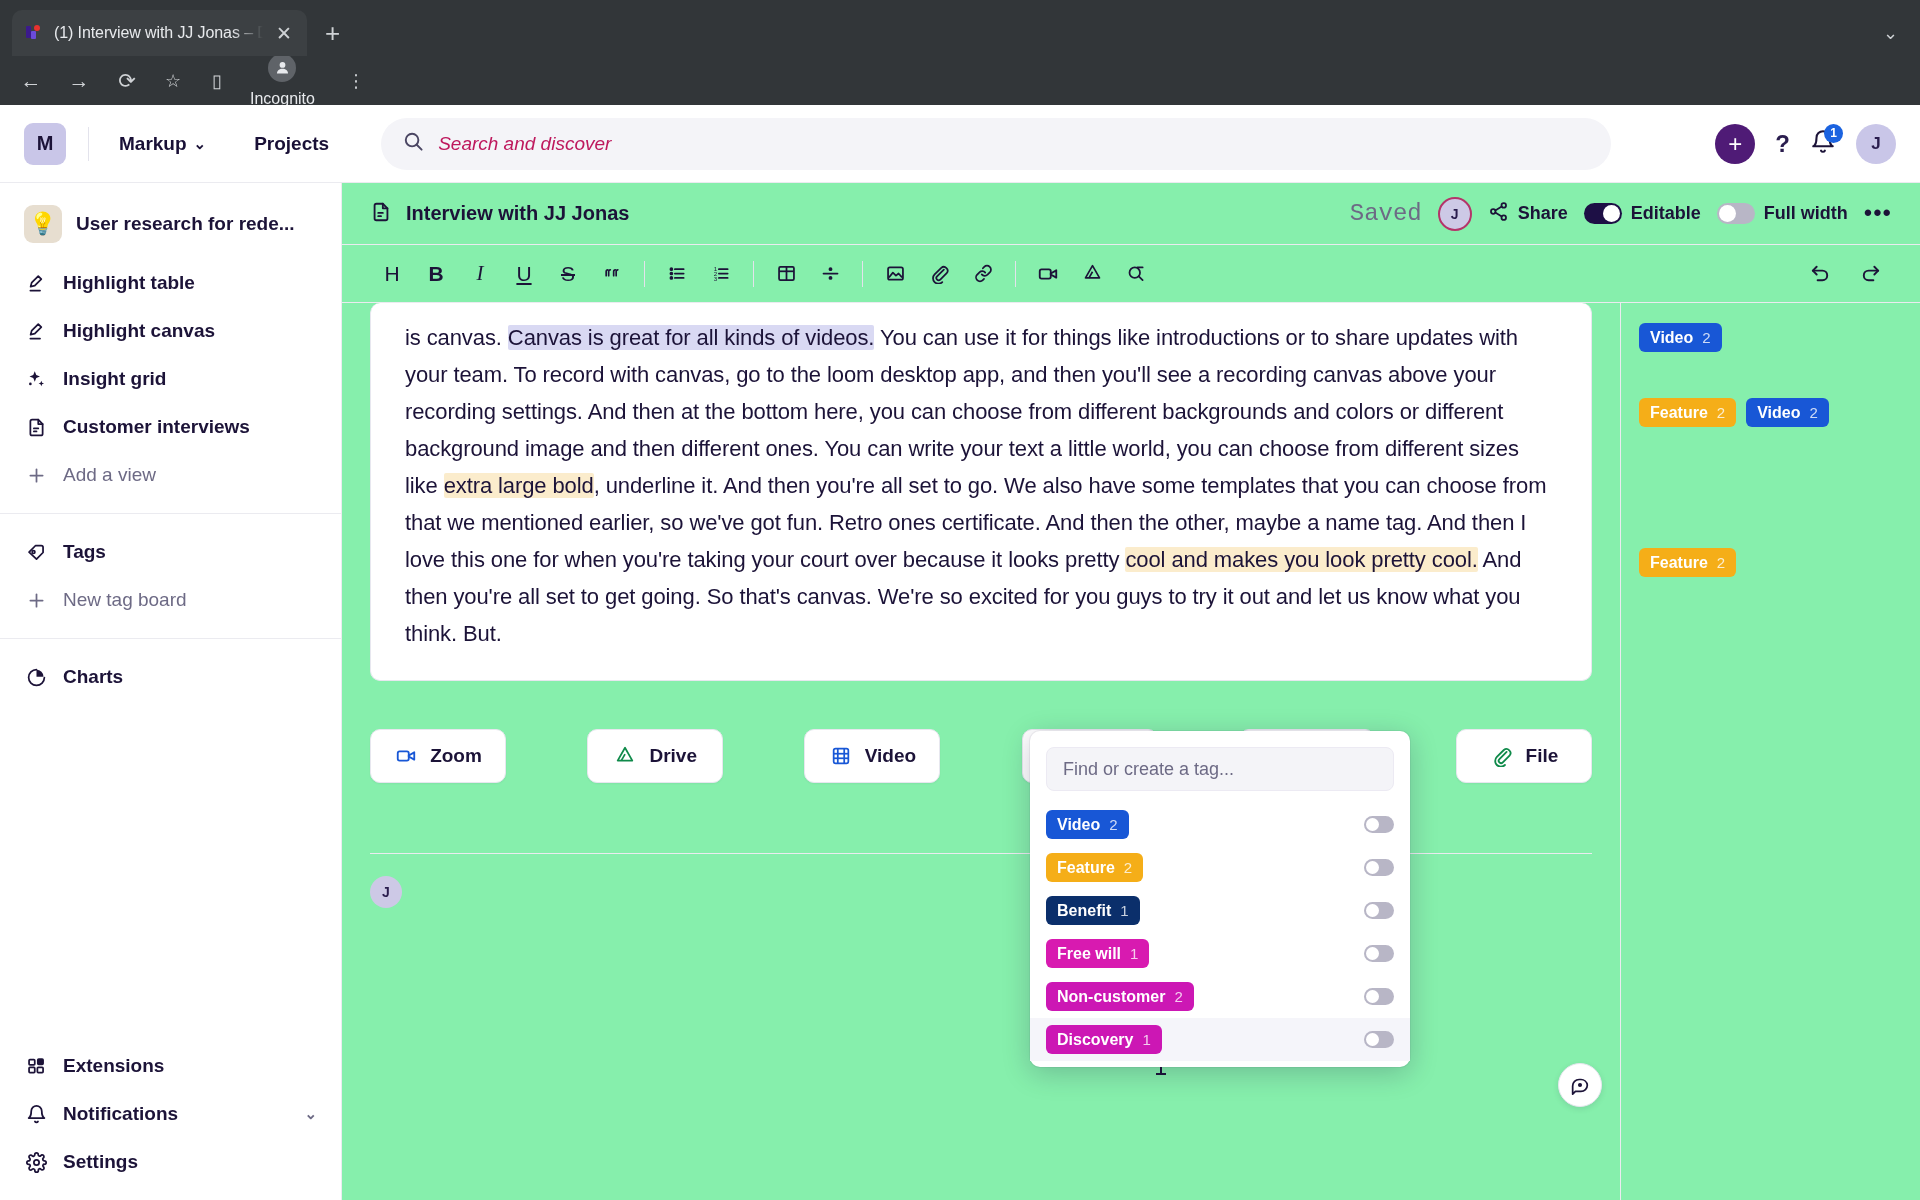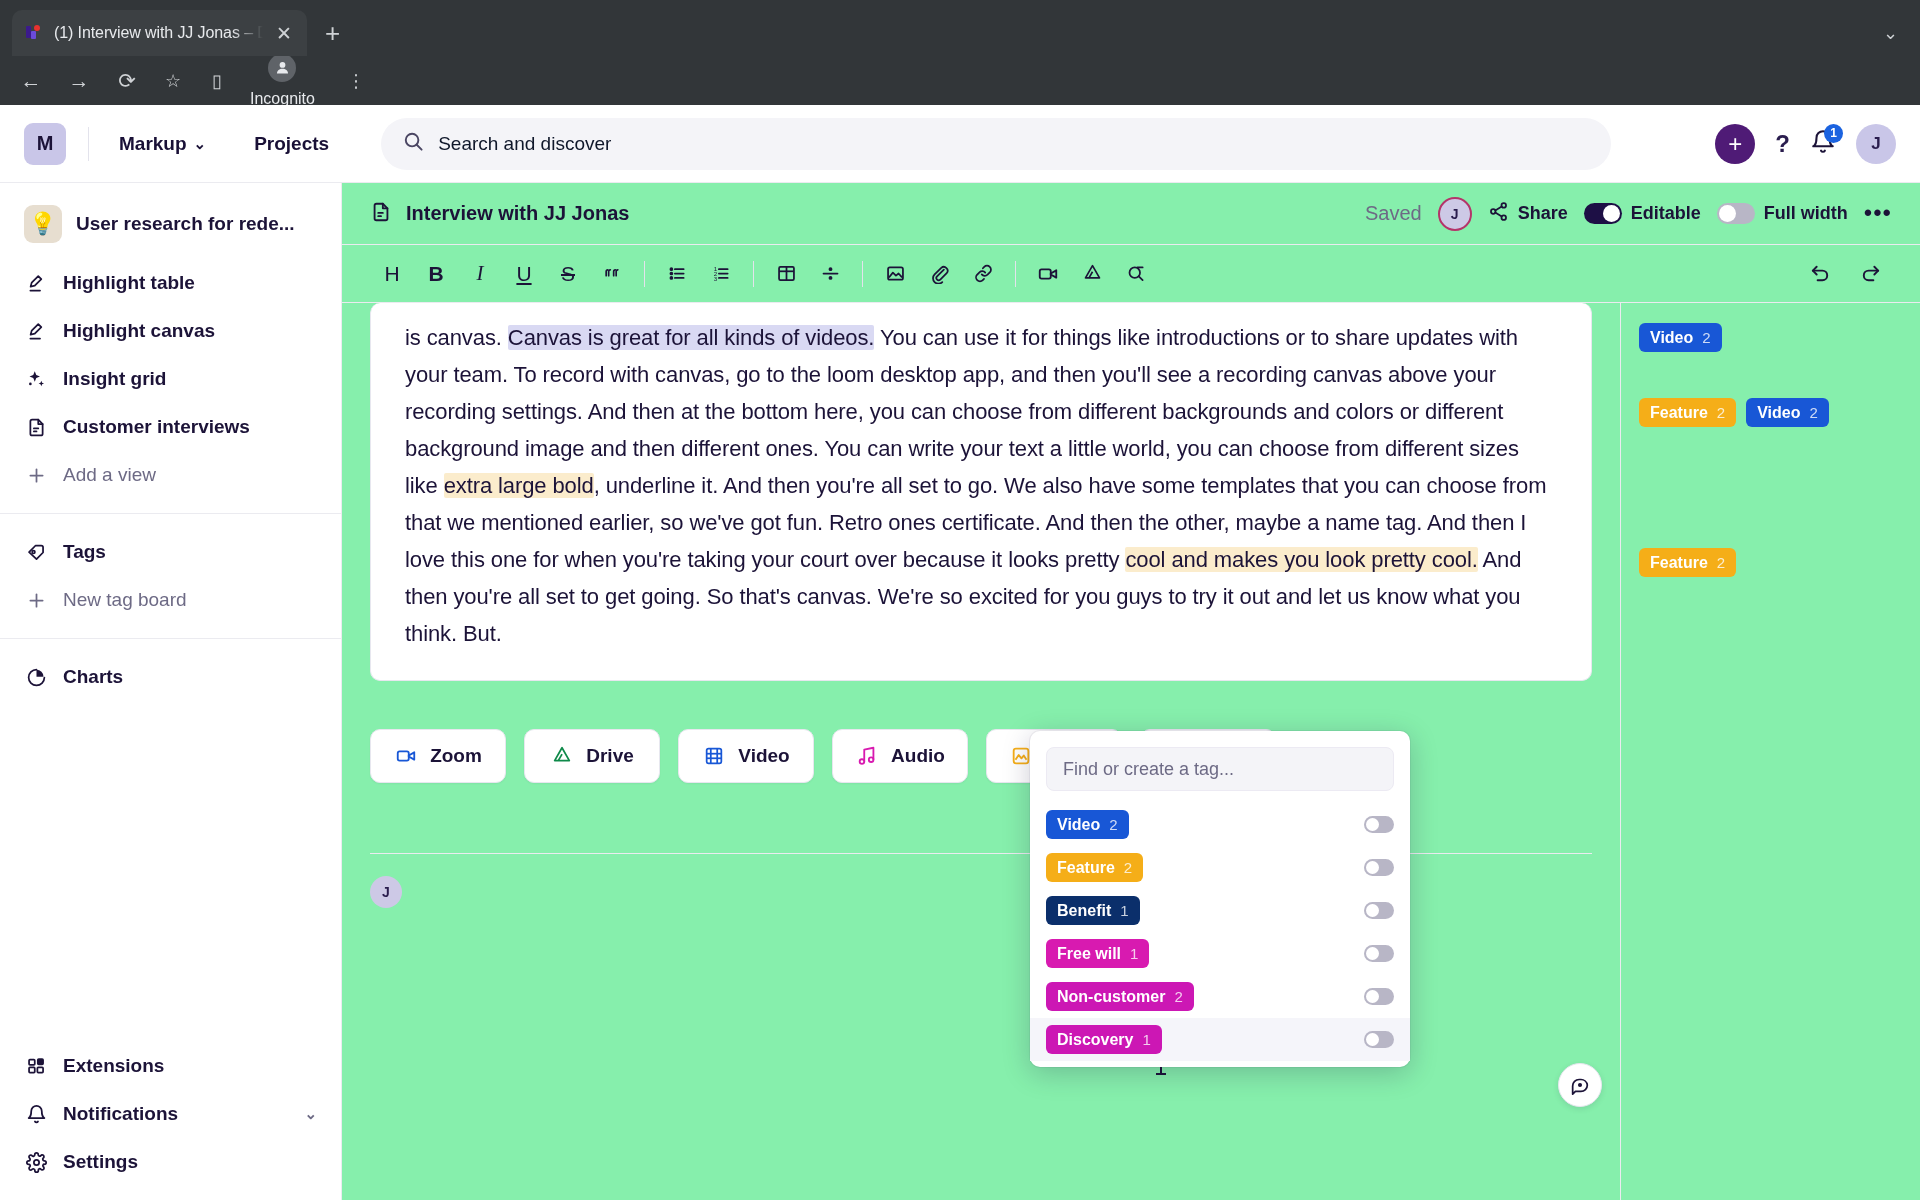--- a/index.html
+++ b/index.html
@@ -70,21 +70,21 @@
   .topbar-divider { width: 1px; height: 34px; background: #e3e3ec; margin: 0 22px; }
   .topbar-link {
     font-size: 19px; font-weight: bold; color: #191036; cursor: pointer;
     display: flex; align-items: center; gap: 7px; padding: 6px 8px; border-radius: 6px;
   }
   .topbar-link.muted { margin-left: 32px; }
   .searchbar {
     flex: 1; max-width: 1230px; height: 52px; background: #f4f4f8; border-radius: 26px;
     display: flex; align-items: center; gap: 14px; padding: 0 22px; margin-left: 44px; cursor: text;
   }
-  .searchbar .ph { color: #0f172a; font-size: 19px; }
+  .searchbar .ph { color: #be185d; font-size: 19px; font-style: italic; }
   .topbar-right { margin-left: auto; display: flex; align-items: center; gap: 20px; }
   .plus-circle {
     width: 40px; height: 40px; border-radius: 50%; background: #4f1b76;
     display: flex; align-items: center; justify-content: center; color: #fff; font-size: 24px; cursor: pointer;
   }
   .help-circle { font-size: 24px; color: #2a1d4e; cursor: pointer; font-weight: bold; }
   .bell-wrap { position: relative; cursor: pointer; }
   .bell-badge {
     position: absolute; top: -5px; right: -7px; min-width: 19px; height: 19px; padding: 0 4px;
     background: #1b63e0; color: #fff; font-size: 12px; font-weight: bold; border-radius: 10px;
@@ -124,21 +124,21 @@
   .nav-item .chev { margin-left: auto; color: #6d6a85; font-size: 15px; }
 
   
   .main { flex: 1; display: flex; flex-direction: column; min-width: 0; background: #86efac; position: relative; }
   .doc-header {
     height: 62px; flex: 0 0 62px; display: flex; align-items: center; padding: 0 28px 0 28px;
     gap: 14px; border-bottom: 1px solid #ebebf0;
   }
   .doc-title { font-size: 20px; font-weight: bold; color: #1c1338; }
   .doc-header-right { margin-left: auto; display: flex; align-items: center; gap: 16px; }
-  .saved-label { font-size: 20px; color: #6d6a85; }
+  .saved-label { font-size: 24px; color: #6d6a85; font-family: Liberation Mono, monospace; }
   .collab-avatar {
     width: 34px; height: 34px; border-radius: 50%; background: #cdc9e6; color: #2a1d4e;
     border: 2px solid #b4346a; display: flex; align-items: center; justify-content: center;
     font-size: 14px; font-weight: bold;
   }
   .hdr-btn { display: flex; align-items: center; gap: 9px; cursor: pointer; font-size: 18px; font-weight: bold; color: #1c1338; }
   .toggle { width: 38px; height: 21px; border-radius: 11px; position: relative; flex: 0 0 38px; cursor: pointer; }
   .toggle.on { background: #1d0f45; }
   .toggle.off { background: #b8b6c6; }
   .toggle .knob { position: absolute; top: 2px; width: 17px; height: 17px; border-radius: 50%; background: #fff; }
@@ -162,21 +162,21 @@
   .note-card {
     margin: 0 28px 0 28px; border: 1px solid #e7e7ef; border-radius: 10px; border-top: none;
     padding: 16px 34px 28px 34px; background: #fff; position: relative;
   }
   .note-text {
     font-size: 22px; line-height: 37px; color: #1c1338; letter-spacing: -0.1px;
   }
   .hl-blue { background: #d9d9f3; border-radius: 2px; }
   .hl-amber { background: #fbeccc; border-radius: 2px; }
 
-  .attach-row { display: flex; gap: 18px; margin: 48px 28px 0 28px; }
+  .attach-row { display: flex; gap: 18px; margin: 48px 28px 0 28px; justify-content: space-between; }
   .attach-btn {
     flex: 0 0 auto; min-width: 136px; height: 54px; border: 1px solid #e7e7ef; border-radius: 10px;
     background: #fff; display: flex; align-items: center; justify-content: center; gap: 12px;
     font-size: 19px; font-weight: bold; color: #1c1338; cursor: pointer;
     box-shadow: 0 1px 2px rgba(20,10,50,.05);
   }
   .attach-icon { width: 24px; height: 24px; display: flex; align-items: center; justify-content: center; }
 
   .comment-sep { height: 1px; background: #ebebf0; margin: 70px 28px 0 28px; }
   .comment-block { display: flex; gap: 16px; padding: 22px 28px 0 28px; }

